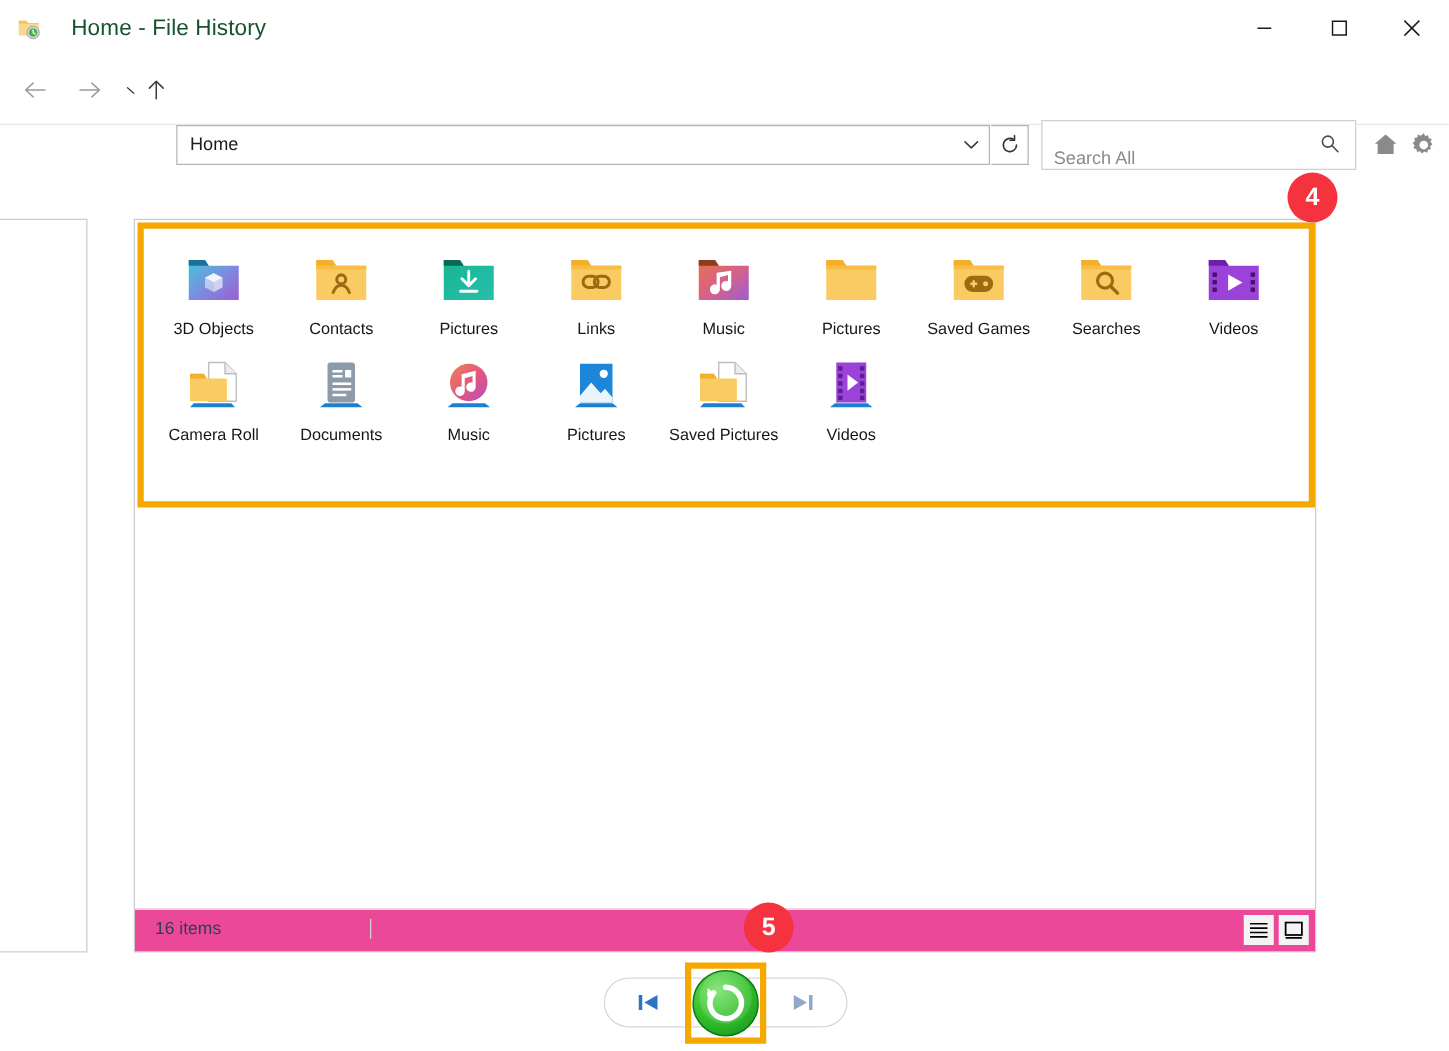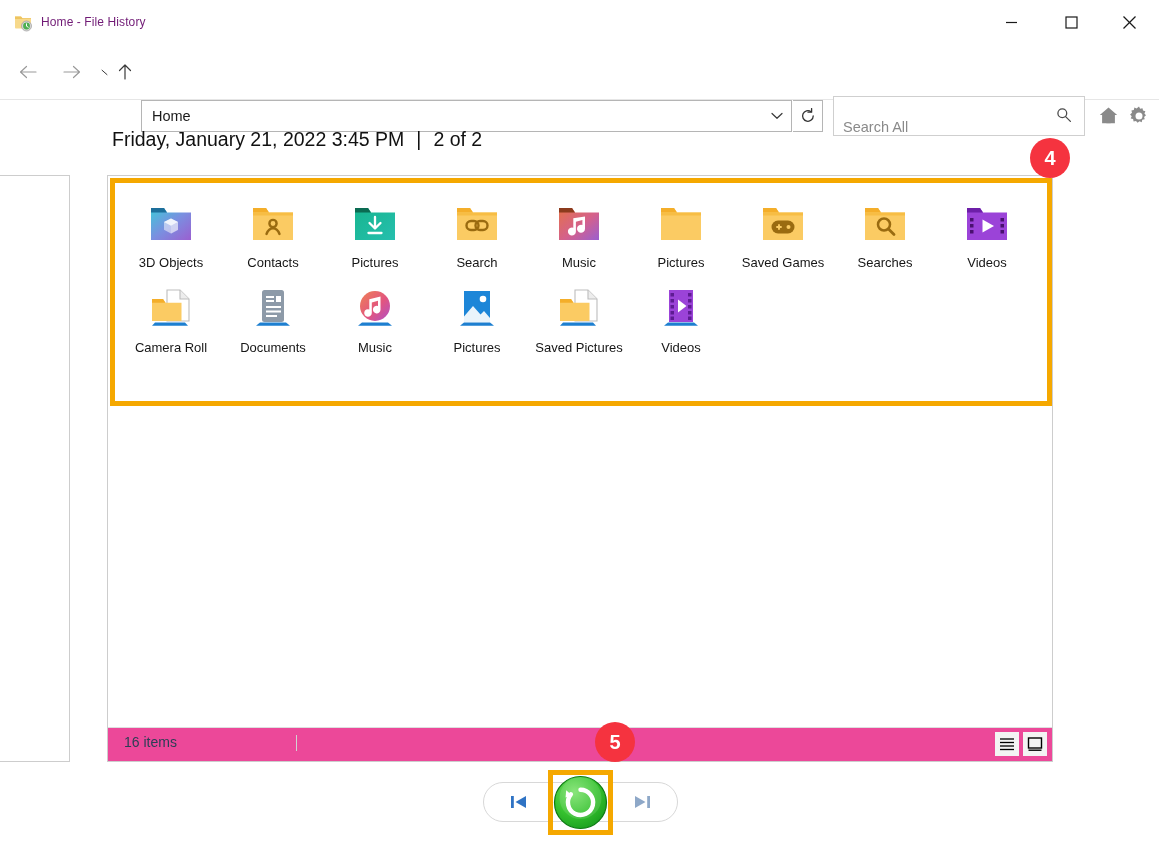--- a/index.html
+++ b/index.html
@@ -25,23 +25,23 @@
     position: absolute; left: 0; top: 0;
     width: 1159px; height: 44px;
     background: #ffffff;
     display: flex; align-items: center;
   }
   #title-icon {
     margin-left: 13px; width: 20px; height: 20px;
     position: relative;
   }
   #title-text {
-    margin-left: 8px;
-    font-size: 12px;
-    color: #701a75;
+    margin-left: 24px;
+    font-size: 18px;
+    color: #14532d;
     letter-spacing: 0.1px;
   }
   .winbtn {
     position: absolute; top: 0;
     width: 47px; height: 44px;
     display: flex; align-items: center; justify-content: center;
     color: #1a1a1a;
   }
   #btn-min  { left: 988px; }
   #btn-max  { left: 1048px; }
@@ -322,23 +322,20 @@
       </svg>
     </div>
     <div id="gear-icon">
       <svg width="22" height="22" viewBox="0 0 22 22">
         <path fill="#8a8a8a" d="M11 1.6l1.1 2.2 2.4-.6.5 2.4 2.4.6-1 2.2 1.6 1.9-1.9 1.6.6 2.4-2.4.5-.6 2.4-2.2-1-1.9 1.6-1.6-1.9-2.4.6-.5-2.4-2.4-.6 1-2.2-1.6-1.9 1.9-1.6-.6-2.4 2.4-.5.6-2.4 2.2 1z"></path>
         <circle cx="11" cy="11" r="3.5" fill="#ffffff"></circle>
       </svg>
     </div>
   </div>
 
-  <div id="date-header">
-    <span>Friday, January 21, 2022 3:45 PM</span><span class="sep">|</span><span class="count">2 of 2</span>
-  </div>
 
   <div id="left-panel"></div>
 
   <div id="content-panel"></div>
 
   <div id="icon-grid">
 
     <div class="grid-item">
       <div class="grid-icon">
         <svg width="48" height="42" viewBox="0 0 48 42">
@@ -396,21 +393,21 @@
     <div class="grid-item">
       <div class="grid-icon">
         <svg width="48" height="42" viewBox="0 0 48 42">
           <path d="M4 6h13l3 4.5h24V38H4Z" fill="#fbcb63"></path>
           <path d="M4 6h13l3 4.5H4Z" fill="#f4ae2a"></path>
           <rect x="4" y="10.5" width="40" height="3" fill="#f7bd44"></rect>
           <rect x="13.5" y="19" width="12" height="9" rx="4.5" fill="none" stroke="#9a6b10" stroke-width="2.4"></rect>
           <rect x="22.5" y="19" width="12" height="9" rx="4.5" fill="none" stroke="#9a6b10" stroke-width="2.4"></rect>
         </svg>
       </div>
-      <div class="grid-label">Search</div>
+      <div class="grid-label">Links</div>
     </div>
 
     <div class="grid-item">
       <div class="grid-icon">
         <svg width="48" height="42" viewBox="0 0 48 42">
           <defs>
               <linearGradient id="gmu" x1="0" y1="0" x2="1" y2="1">
                 <stop offset="0" stop-color="#e4714a"></stop>
                 <stop offset="0.55" stop-color="#d4618c"></stop>
                 <stop offset="1" stop-color="#9a5fd0"></stop>

